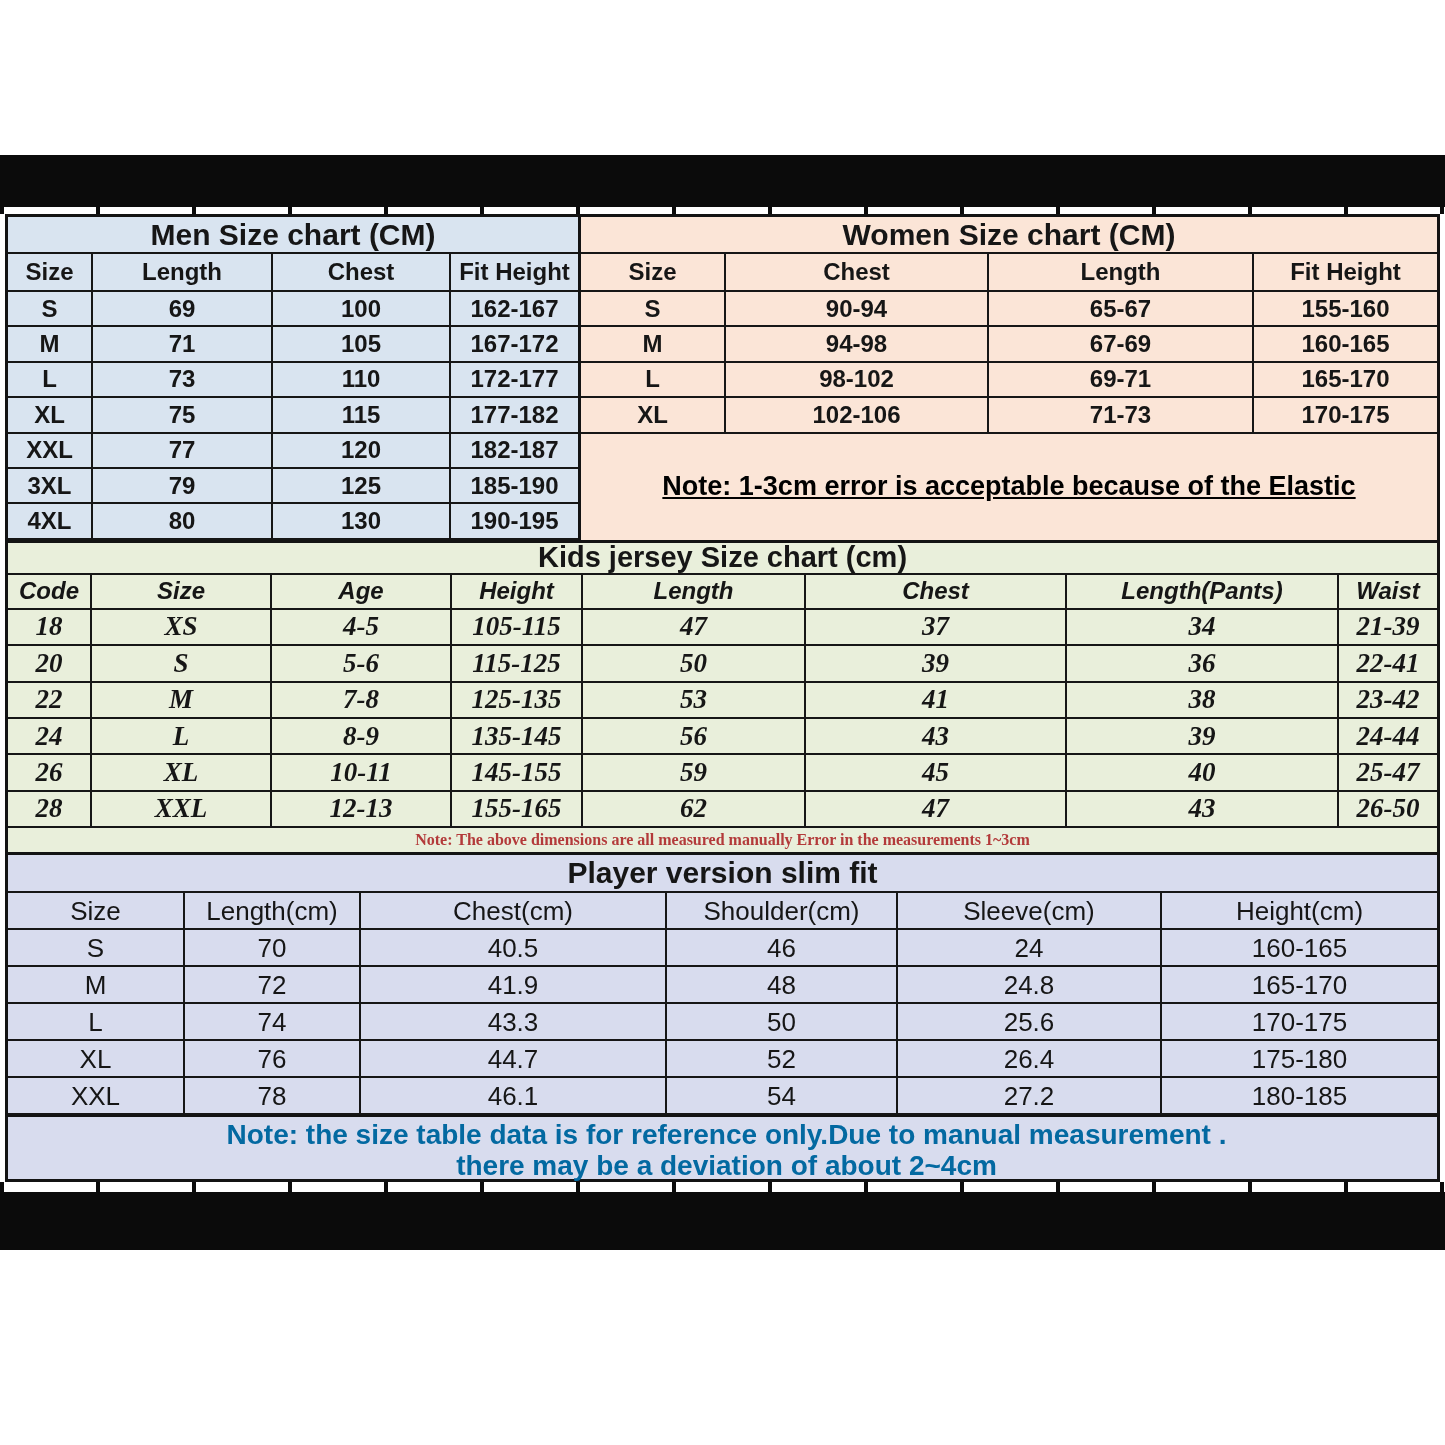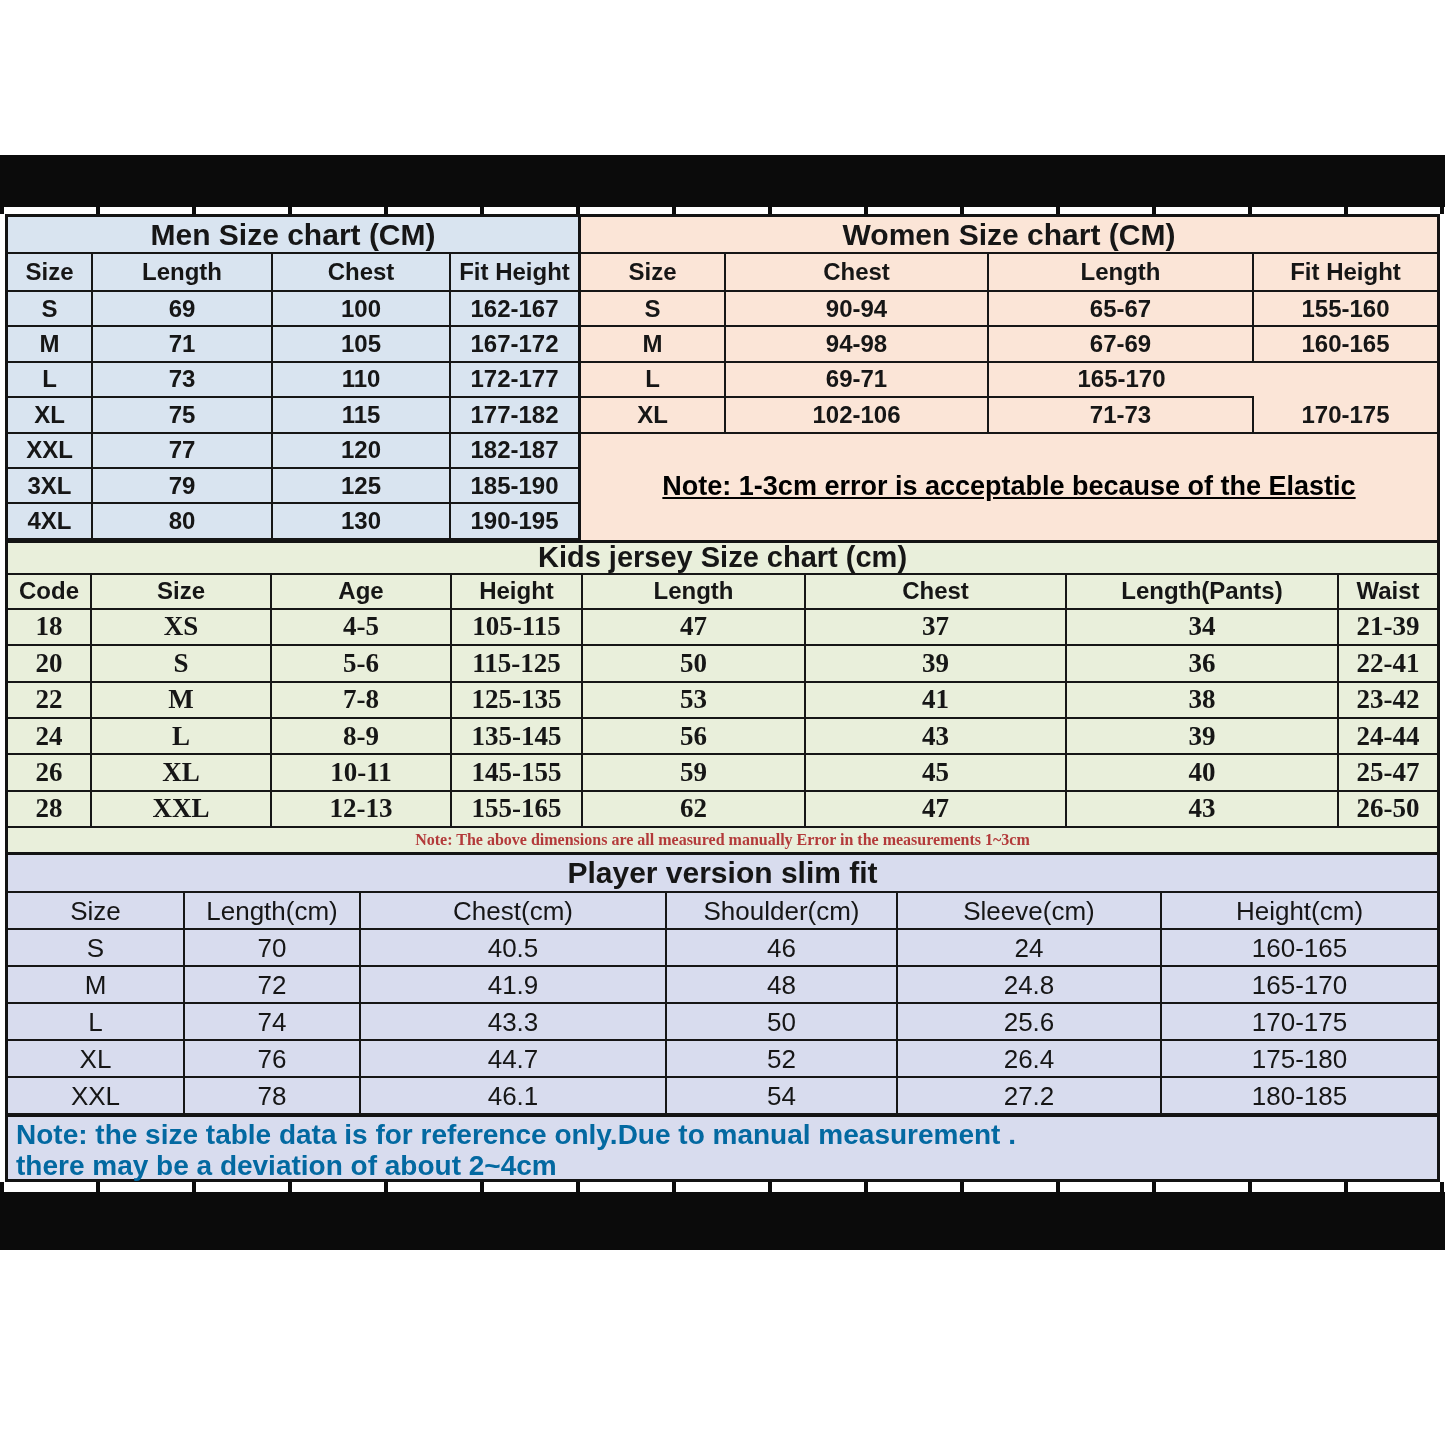--- a/index.html
+++ b/index.html
@@ -1,18 +1,18 @@
 <!DOCTYPE html>
 <html><head>
 <meta charset="utf-8">
 <style>
   html,body{margin:0;padding:0;background:#ffffff;}
   .canvas{position:relative;width:1445px;height:1445px;background:#ffffff;overflow:hidden;
           font-family:"Liberation Sans",sans-serif;color:#161616;}
-  .band{position:absolute;left:0;top:155px;width:1445px;}
+  .band{position:absolute;left:0;top:155px;width:1445px;text-align:center;}
   .black-bar{width:100%;background:#0b0b0b;}
   .bar-top{height:52px;}
   .bar-bottom{height:58px;}
   .tick-strip{width:100%;background-color:#ffffff;
       background-image:repeating-linear-gradient(90deg,#0b0b0b 0 4px,transparent 4px 96px);}
   .strip-top{height:7px;}
   .strip-bottom{height:10px;}
   .sheet-wrap{padding:0 5px;background:#ffffff;}
   .sheet{width:1435px;box-sizing:border-box;border:3px solid #131313;background:#ffffff;}
 
@@ -33,21 +33,21 @@
   .men .t-head,.women .t-head{height:38px;}
   .men .t-row{grid-template-columns:85px 180px 178px 127px;height:35.4px;}
   .women .t-row{grid-template-columns:145px 263px 265px 183px;height:35.4px;}
   .men .t-head,.women .t-head{height:38px;}
   .women-note{flex:1;display:flex;align-items:center;justify-content:center;}
   .women-note-text{color:#000000;font-weight:bold;font-size:27px;text-decoration:underline;}
 
   
   .kids{background:#e9efdb;border-top:3px solid #131313;}
   .kids .t-title{height:32px;font-size:29px;}
-  .kids .t-row{grid-template-columns:84px 180px 180px 131px 223px 261px 272px 98px;height:36.4px;}
+  .kids .t-row{grid-template-columns:84px 180px 180px 131px 223px 261px 272px 98px;height:36.4px;font-style:italic;}
   .kids .t-head{height:35px;}
   .kids .t-head .cell{font-weight:bold;font-size:24px;font-family:"Liberation Sans",sans-serif;}
   .kids .rows .cell{font-family:"Liberation Serif",serif;font-weight:bold;font-size:27px;}
   .kids-note{height:24px;display:flex;align-items:center;justify-content:center;
              color:#b33a3a;font-family:"Liberation Serif",serif;font-weight:bold;font-size:16px;white-space:nowrap;}
 
   
   .player{background:#d8dcee;border-top:3px solid #131313;}
   .player .t-title{height:38px;}
   .player .t-row{grid-template-columns:177px 176px 306px 231px 264px 275px;height:37px;}
@@ -139,20 +139,21 @@
                   <div class="cell">155-160</div>
                 </div>
                 <div class="t-row">
                   <div class="cell">M</div>
                   <div class="cell">94-98</div>
                   <div class="cell">67-69</div>
                   <div class="cell">160-165</div>
                 </div>
                 <div class="t-row">
                   <div class="cell">L</div>
+                  <div class="cell">98-102</div>
                   <div class="cell">69-71</div>
                   <div class="cell">165-170</div>
                 </div>
                 <div class="t-row">
                   <div class="cell">XL</div>
                   <div class="cell">102-106</div>
                   <div class="cell">71-73</div>
                   <div class="cell">170-175</div>
                 </div>
               </div>

